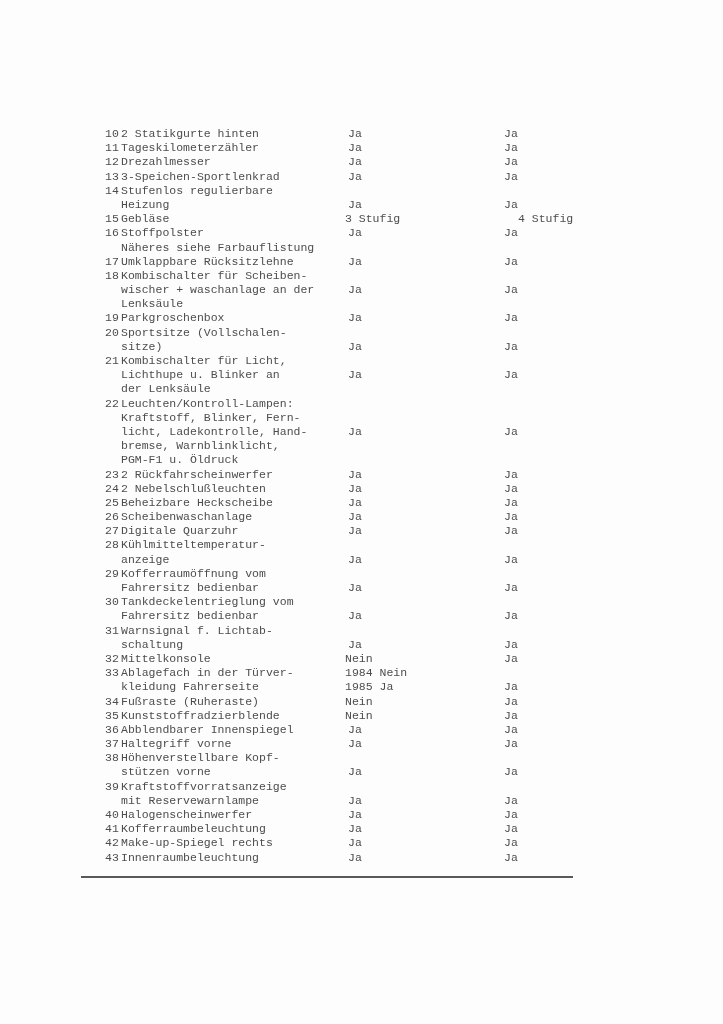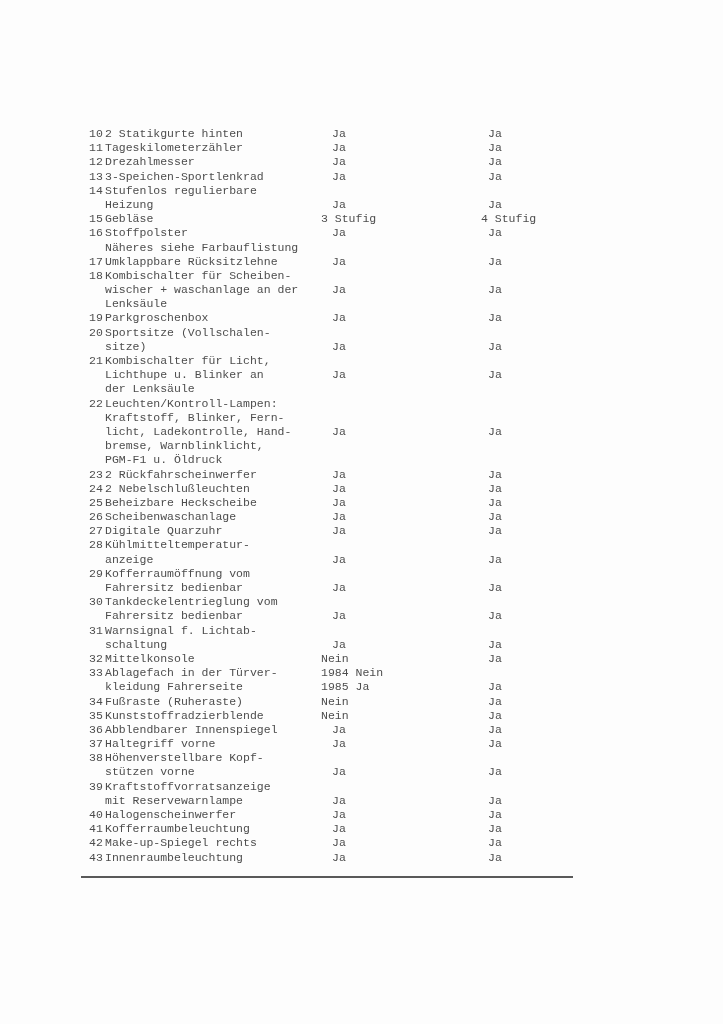--- a/index.html
+++ b/index.html
@@ -25,25 +25,26 @@
     top: 127px;
     width: 520px;
     color: var(--ink, #4d4d4d);
     font-size: 11.5px;
     line-height: 14.2px;
     white-space: pre;
   }
   .line {
     position: relative;
     height: 14.2px;
+    margin-left: 16px;
   }
   .num  { position: absolute; left: 0; }
   .txt  { position: absolute; left: 16px; }
-  .v1   { position: absolute; left: 232px; }
-  .v2   { position: absolute; left: 392px; }
+  .v1   { position: absolute; left: 240px; }
+  .v2   { position: absolute; left: 413px; }
   .v1.ja { left: 243px; }
   .v2.ja { left: 399px; }
   .rule {
     position: absolute;
     left: 81px;
     top: 876px;
     width: 492px;
     height: 1.5px;
     background: var(--rule, #595959);
   }

